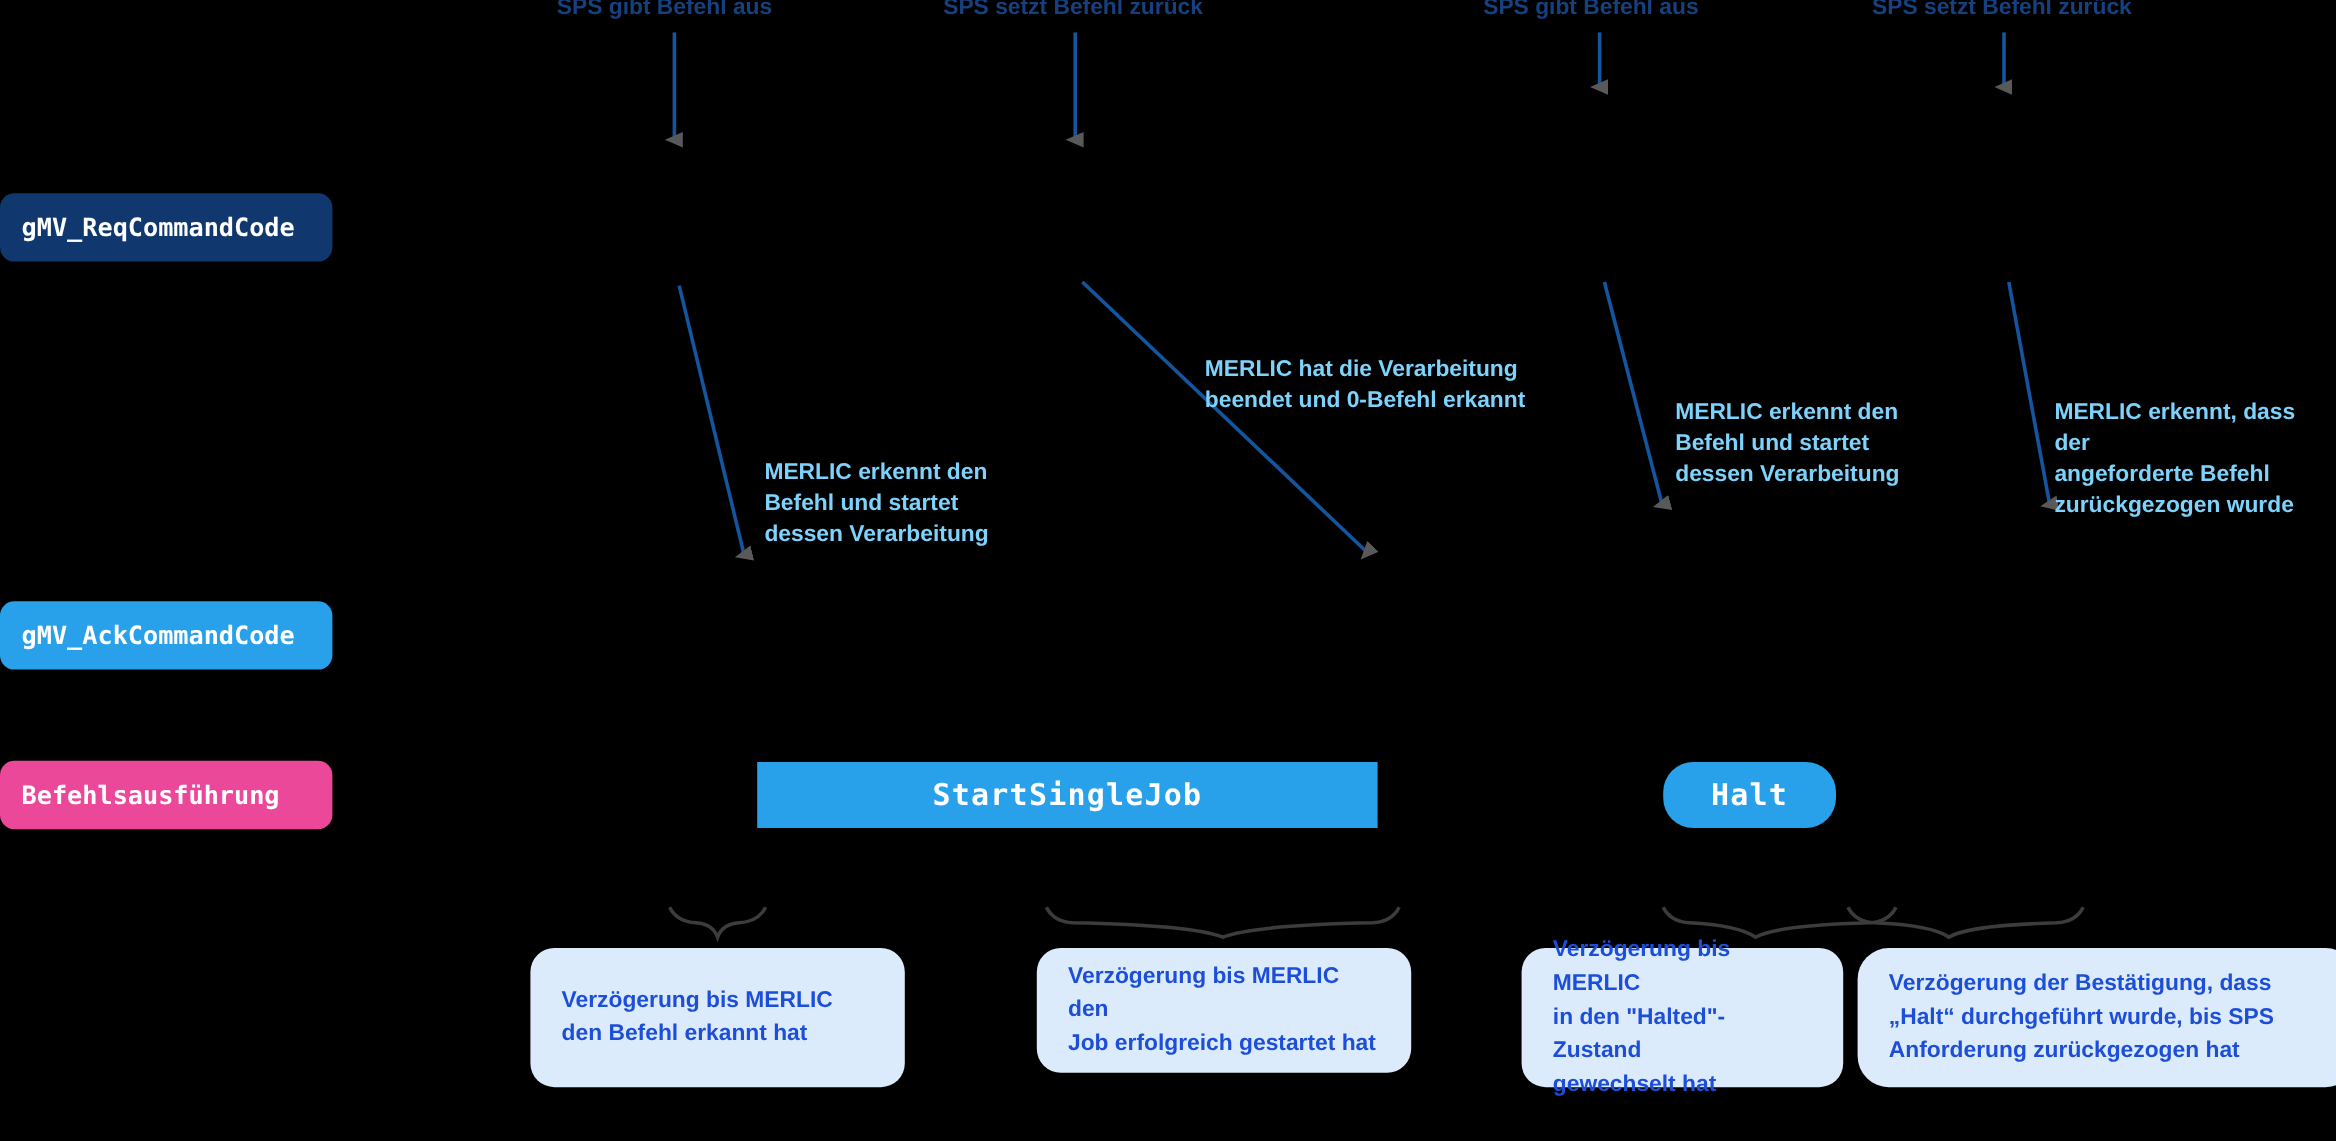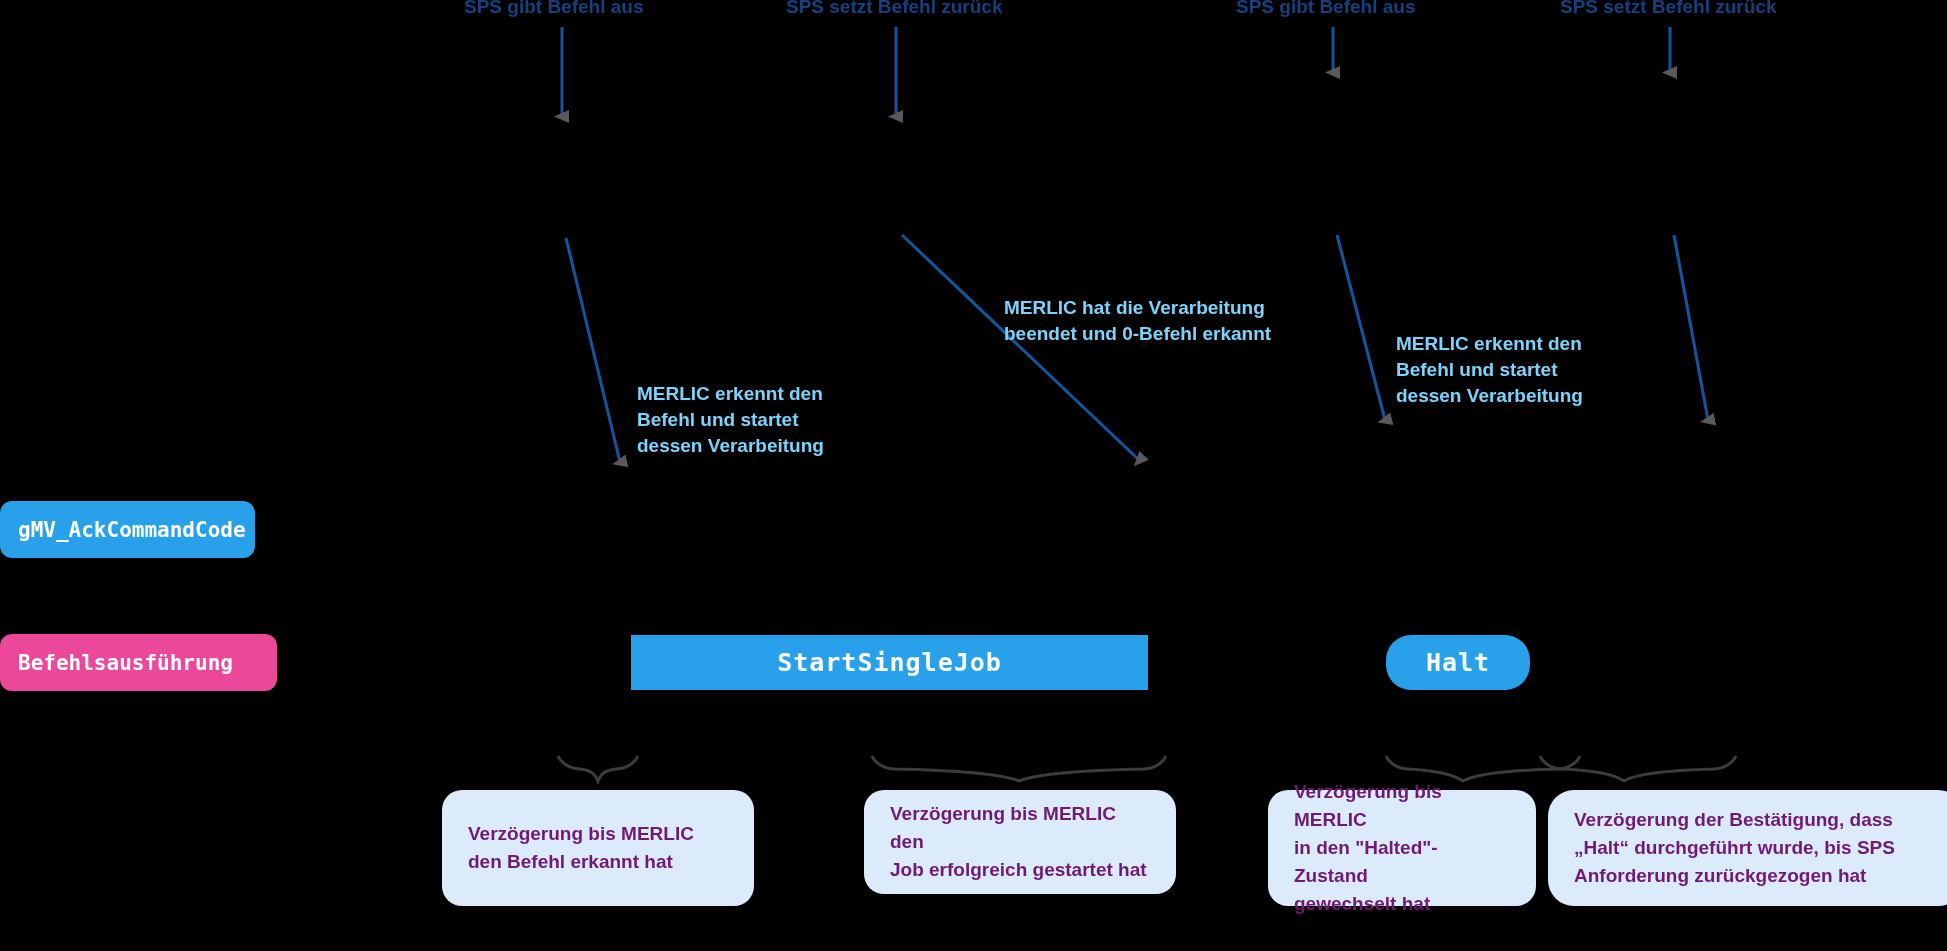--- a/index.html
+++ b/index.html
@@ -14,21 +14,21 @@
   
   .row-label{
     position:absolute;display:flex;align-items:center;
     border-radius:12px;
     font-family:"DejaVu Sans Mono","Liberation Mono",monospace;
     font-size:21px;font-weight:700;color:#ffffff;
     padding:0 18px;white-space:nowrap;letter-spacing:0px;
     box-sizing:border-box;
   }
   .row-label.req{left:0px;top:161px;width:277px;height:57px;background:#10386E;}
-  .row-label.ack{left:0px;top:501px;width:255px;height:57px;background:#29A0EA;}
+  .row-label.ack{left:0px;top:501px;width:277px;height:57px;background:#29A0EA;}
   .row-label.exec{left:0px;top:634px;width:277px;height:57px;background:#ec4899;}
 
   
   .sig-caption{
     position:absolute;color:#17407F;font-size:19px;font-weight:700;
     white-space:nowrap;line-height:20px;
   }
 
   
   .diag-caption{
@@ -41,21 +41,21 @@
     position:absolute;display:flex;align-items:center;justify-content:center;
     background:#29A0EA;color:#ffffff;
     font-family:"DejaVu Sans Mono","Liberation Mono",monospace;
     font-size:25px;font-weight:700;letter-spacing:1px;
     box-sizing:border-box;
   }
 
   
   .note{
     position:absolute;background:#DCEBFB;border-radius:20px;
-    color:#701a75;font-size:19px;font-weight:700;line-height:28px;
+    color:#1d4ed8;font-size:19px;font-weight:700;line-height:28px;
     display:flex;align-items:center;
     padding:14px 26px;box-sizing:border-box;white-space:pre-line;
   }
 
   svg.overlay{position:absolute;left:0;top:0;width:1947px;height:951px;pointer-events:none;}
 </style>
 </head>
 <body>
 
 <div id="stage">
@@ -103,36 +103,40 @@
       <path d="M872,756 q6,12 22,13 q100,2 125,12 q25,-10 125,-12 q16,-1 22,-13"></path>
     </g>
     <g fill="none" stroke="#3C3C3C" stroke-width="3">
       <path d="M1386,756 q6,12 22,13 q40,2 55,12 q18,-10 95,-12 q16,-1 22,-13"></path>
     </g>
     <g fill="none" stroke="#3C3C3C" stroke-width="3">
       <path d="M1540,756 q6,12 22,13 q48,2 62,12 q16,-10 90,-12 q16,-1 22,-13"></path>
     </g>
   </svg>
 
+  <div class="row-label req">gMV_ReqCommandCode</div>
   <div class="row-label ack">gMV_AckCommandCode</div>
   <div class="row-label exec">Befehlsausführung</div>
 
   <div class="sig-caption" style="left:464px;top:-3px;">SPS gibt Befehl aus</div>
   <div class="sig-caption" style="left:786px;top:-3px;">SPS setzt Befehl zurück</div>
   <div class="sig-caption" style="left:1236px;top:-3px;">SPS gibt Befehl aus</div>
   <div class="sig-caption" style="left:1560px;top:-3px;">SPS setzt Befehl zurück</div>
 
   <div class="diag-caption" style="left:637px;top:381px;">MERLIC erkennt den
 Befehl und startet
 dessen Verarbeitung</div>
   <div class="diag-caption" style="left:1004px;top:295px;">MERLIC hat die Verarbeitung
 beendet und 0-Befehl erkannt</div>
   <div class="diag-caption" style="left:1396px;top:331px;">MERLIC erkennt den
 Befehl und startet
 dessen Verarbeitung</div>
+  <div class="diag-caption" style="left:1712px;top:331px;">MERLIC erkennt, dass der
+angeforderte Befehl
+zurückgezogen wurde</div>
 
   <div class="exec-bar" style="left:631px;top:635px;width:517px;height:55px;">StartSingleJob</div>
   <div class="exec-bar" style="left:1386px;top:635px;width:144px;height:55px;border-radius:25px;">Halt</div>
 
   <div class="note" style="left:442px;top:790px;width:312px;height:116px;">Verzögerung bis MERLIC
 den Befehl erkannt hat</div>
   <div class="note" style="left:864px;top:790px;width:312px;height:104px;">Verzögerung bis MERLIC den
 Job erfolgreich gestartet hat</div>
   <div class="note" style="left:1268px;top:790px;width:268px;height:116px;">Verzögerung bis MERLIC
 in den "Halted"-Zustand

